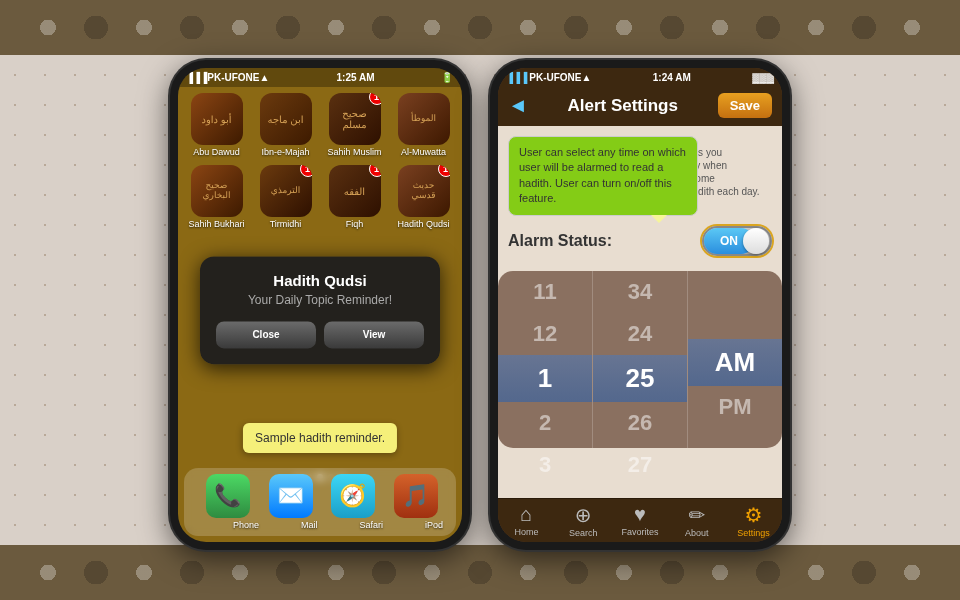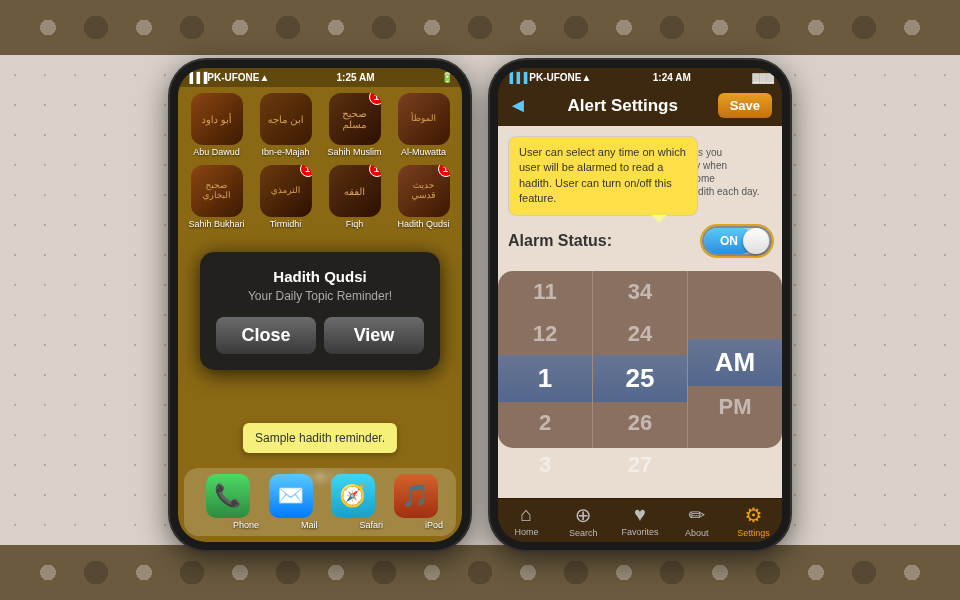--- a/index.html
+++ b/index.html
@@ -193,21 +193,21 @@
       gap: 8px;
     }
 
     .popup-btn {
       flex: 1;
       background: linear-gradient(180deg, #6b6b6b, #3a3a3a);
       color: #fff;
       border: none;
       border-radius: 8px;
       padding: 8px 0;
-      font-size: 18px;
+      font-size: 10px;
       font-weight: bold;
       cursor: pointer;
     }
 
     .sample-note {
       position: absolute;
       bottom: 80px;
       left: 50%;
       transform: translateX(-50%);
       background: #f5f07a;
@@ -320,21 +320,21 @@
       background: #e8ddd0;
       position: relative;
       overflow: hidden;
     }
 
     .tooltip-bubble {
       position: absolute;
       top: 10px;
       left: 10px;
       width: 190px;
-      background: #fde047;
+      background: #84cc16;
       border: 1px solid #ccc;
       border-radius: 8px;
       padding: 8px 10px;
       font-size: 11px;
       color: #333;
       line-height: 1.4;
       z-index: 5;
     }
 
     .tooltip-arrow {

